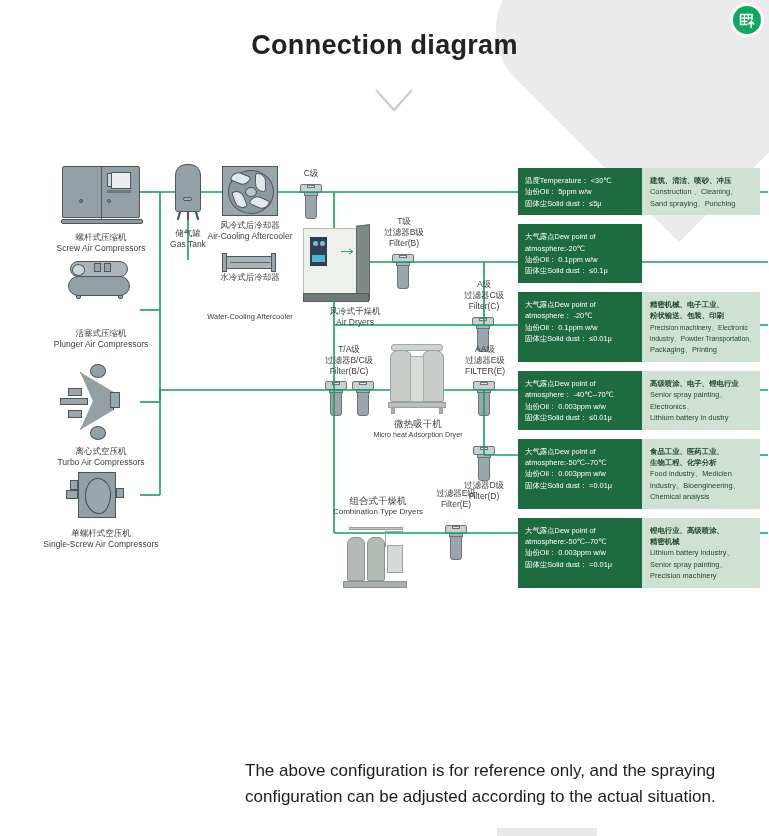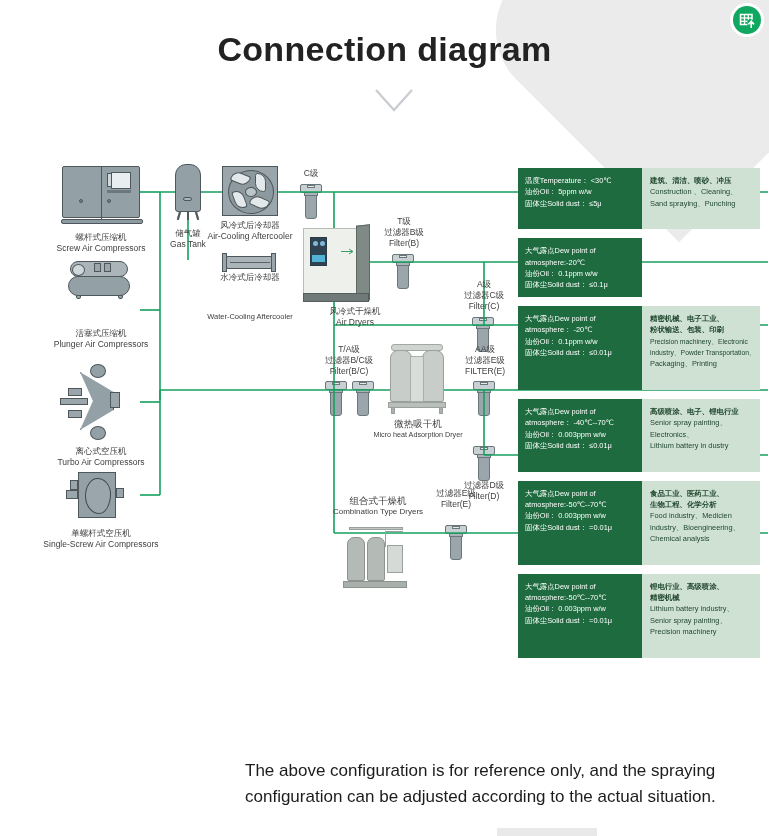--- a/index.html
+++ b/index.html
@@ -21,21 +21,21 @@
     border-radius:0 0 0 70px;
     transform:rotate(45deg);
     transform-origin:center;
     z-index:0;
   }
 
   
   #page-title{
     position:absolute; top:30px; left:0; width:769px;
     text-align:center;
-    font-size:34px; font-weight:bold; letter-spacing:.3px;
+    font-size:27px; font-weight:bold; letter-spacing:.3px;
     color:#222; z-index:3;
   }
   #chevron-down-icon{
     position:absolute; top:88px; left:374px; z-index:3;
   }
 
   
   #excel-upload-badge{
     position:absolute; top:6px; right:8px;
     width:28px; height:28px; border-radius:50%;
@@ -142,21 +142,21 @@
 
   
   #spec-grid{ position:absolute; left:518px; top:168px; width:247px; z-index:4; }
   .spec-row{ display:flex; margin-bottom:9px; }
   .spec-left{
     width:124px; background:#1d6b3e; color:#ffffff;
     padding:7px 6px 6px 7px; font-size:7.4px; line-height:11.4px;
   }
   .spec-right{
     width:118px; background:#cfe1d3; color:#20472e;
-    padding:7px 6px 20px 8px; font-size:7.4px; line-height:11.4px;
+    padding:7px 6px 6px 8px; font-size:7.4px; line-height:11.4px;
   }
   .spec-right .cn{ font-weight:bold; }
   .ln{ display:block; white-space:nowrap; }
   .ln.tight{ font-size:6.8px; }
 
   
   #footer-note{
     position:absolute; left:245px; top:758px; width:515px;
     font-size:17px; line-height:26px; color:#1c1c1c; z-index:5;
   }

